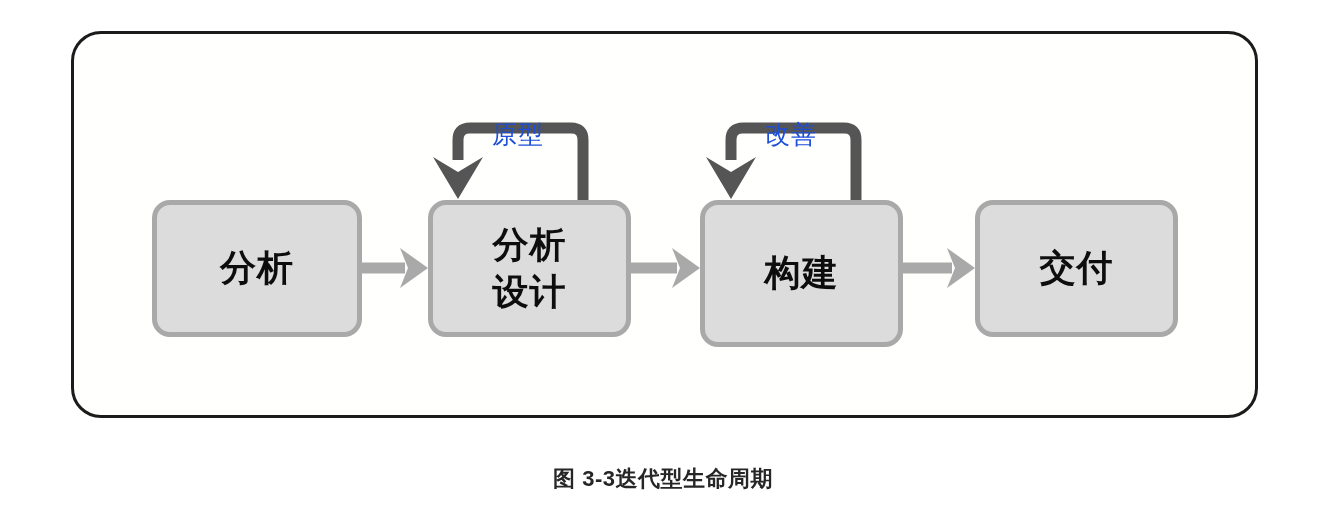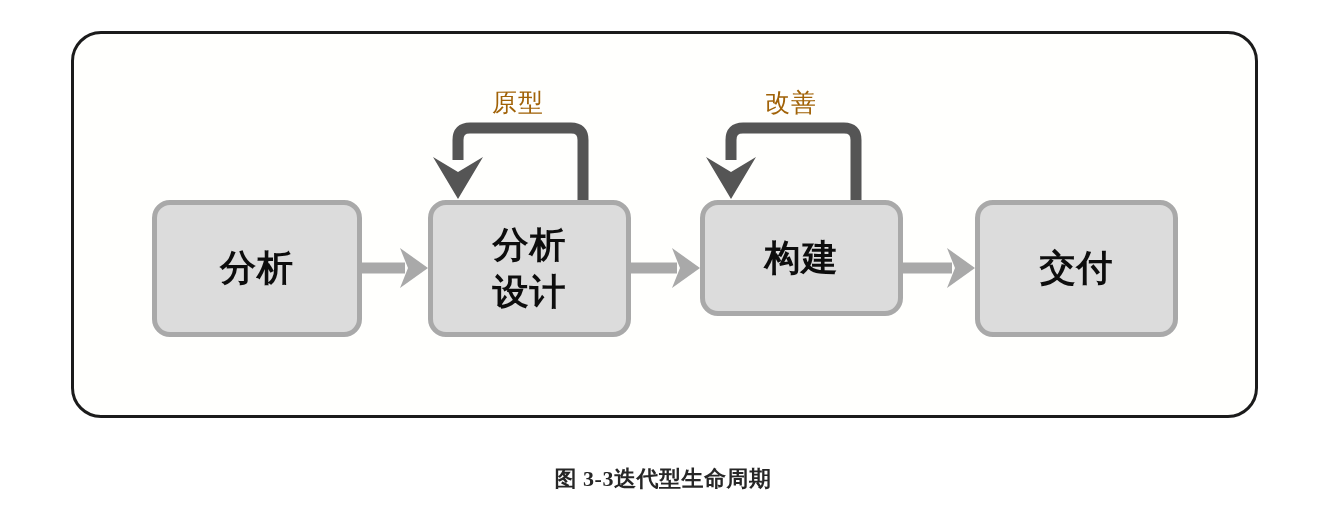--- a/index.html
+++ b/index.html
@@ -56,48 +56,49 @@
     line-height: 1.28;
     letter-spacing: 1px;
     font-family: "Liberation Sans", "DejaVu Sans", sans-serif;
   }
   .box-line {
     display: block;
     white-space: nowrap;
   }
   #box-1 { left: 152px; top: 200px; width: 210px; height: 137px; }
   #box-2 { left: 428px; top: 200px; width: 203px; height: 137px; }
-  #box-3 { left: 700px; top: 200px; width: 203px; height: 116px; }
+  #box-3 { left: 700px; top: 200px; width: 203px; height: 147px; }
   #box-4 { left: 975px; top: 200px; width: 203px; height: 137px; justify-content: center; }
 
   
   .loop-label {
     position: absolute;
-    color: #a16207;
+    color: #1d4ed8;
     font-size: 25px;
     font-weight: normal;
     letter-spacing: 1px;
     white-space: nowrap;
     font-family: "Liberation Sans", "DejaVu Sans", sans-serif;
+    margin-top: 32px;
   }
   #loop-label-1 { left: 492px; top: 86px; }
   #loop-label-2 { left: 765px; top: 86px; text-align: right; }
 
   
   #figure-caption {
     position: absolute;
     left: 0;
     top: 464px;
     width: 1326px;
     text-align: center;
     color: #262626;
     font-size: 22px;
     font-weight: bold;
     letter-spacing: 0.5px;
-    font-family: Liberation Serif, serif;
+    font-family: Liberation Sans, sans-serif;
   }
 </style>
 </head>
 <body>
 
 <div id="figure-root">
 
   <div id="diagram-frame"></div>
 
   <svg id="diagram-svg" viewBox="0 0 1326 522" xmlns="http://www.w3.org/2000/svg">

